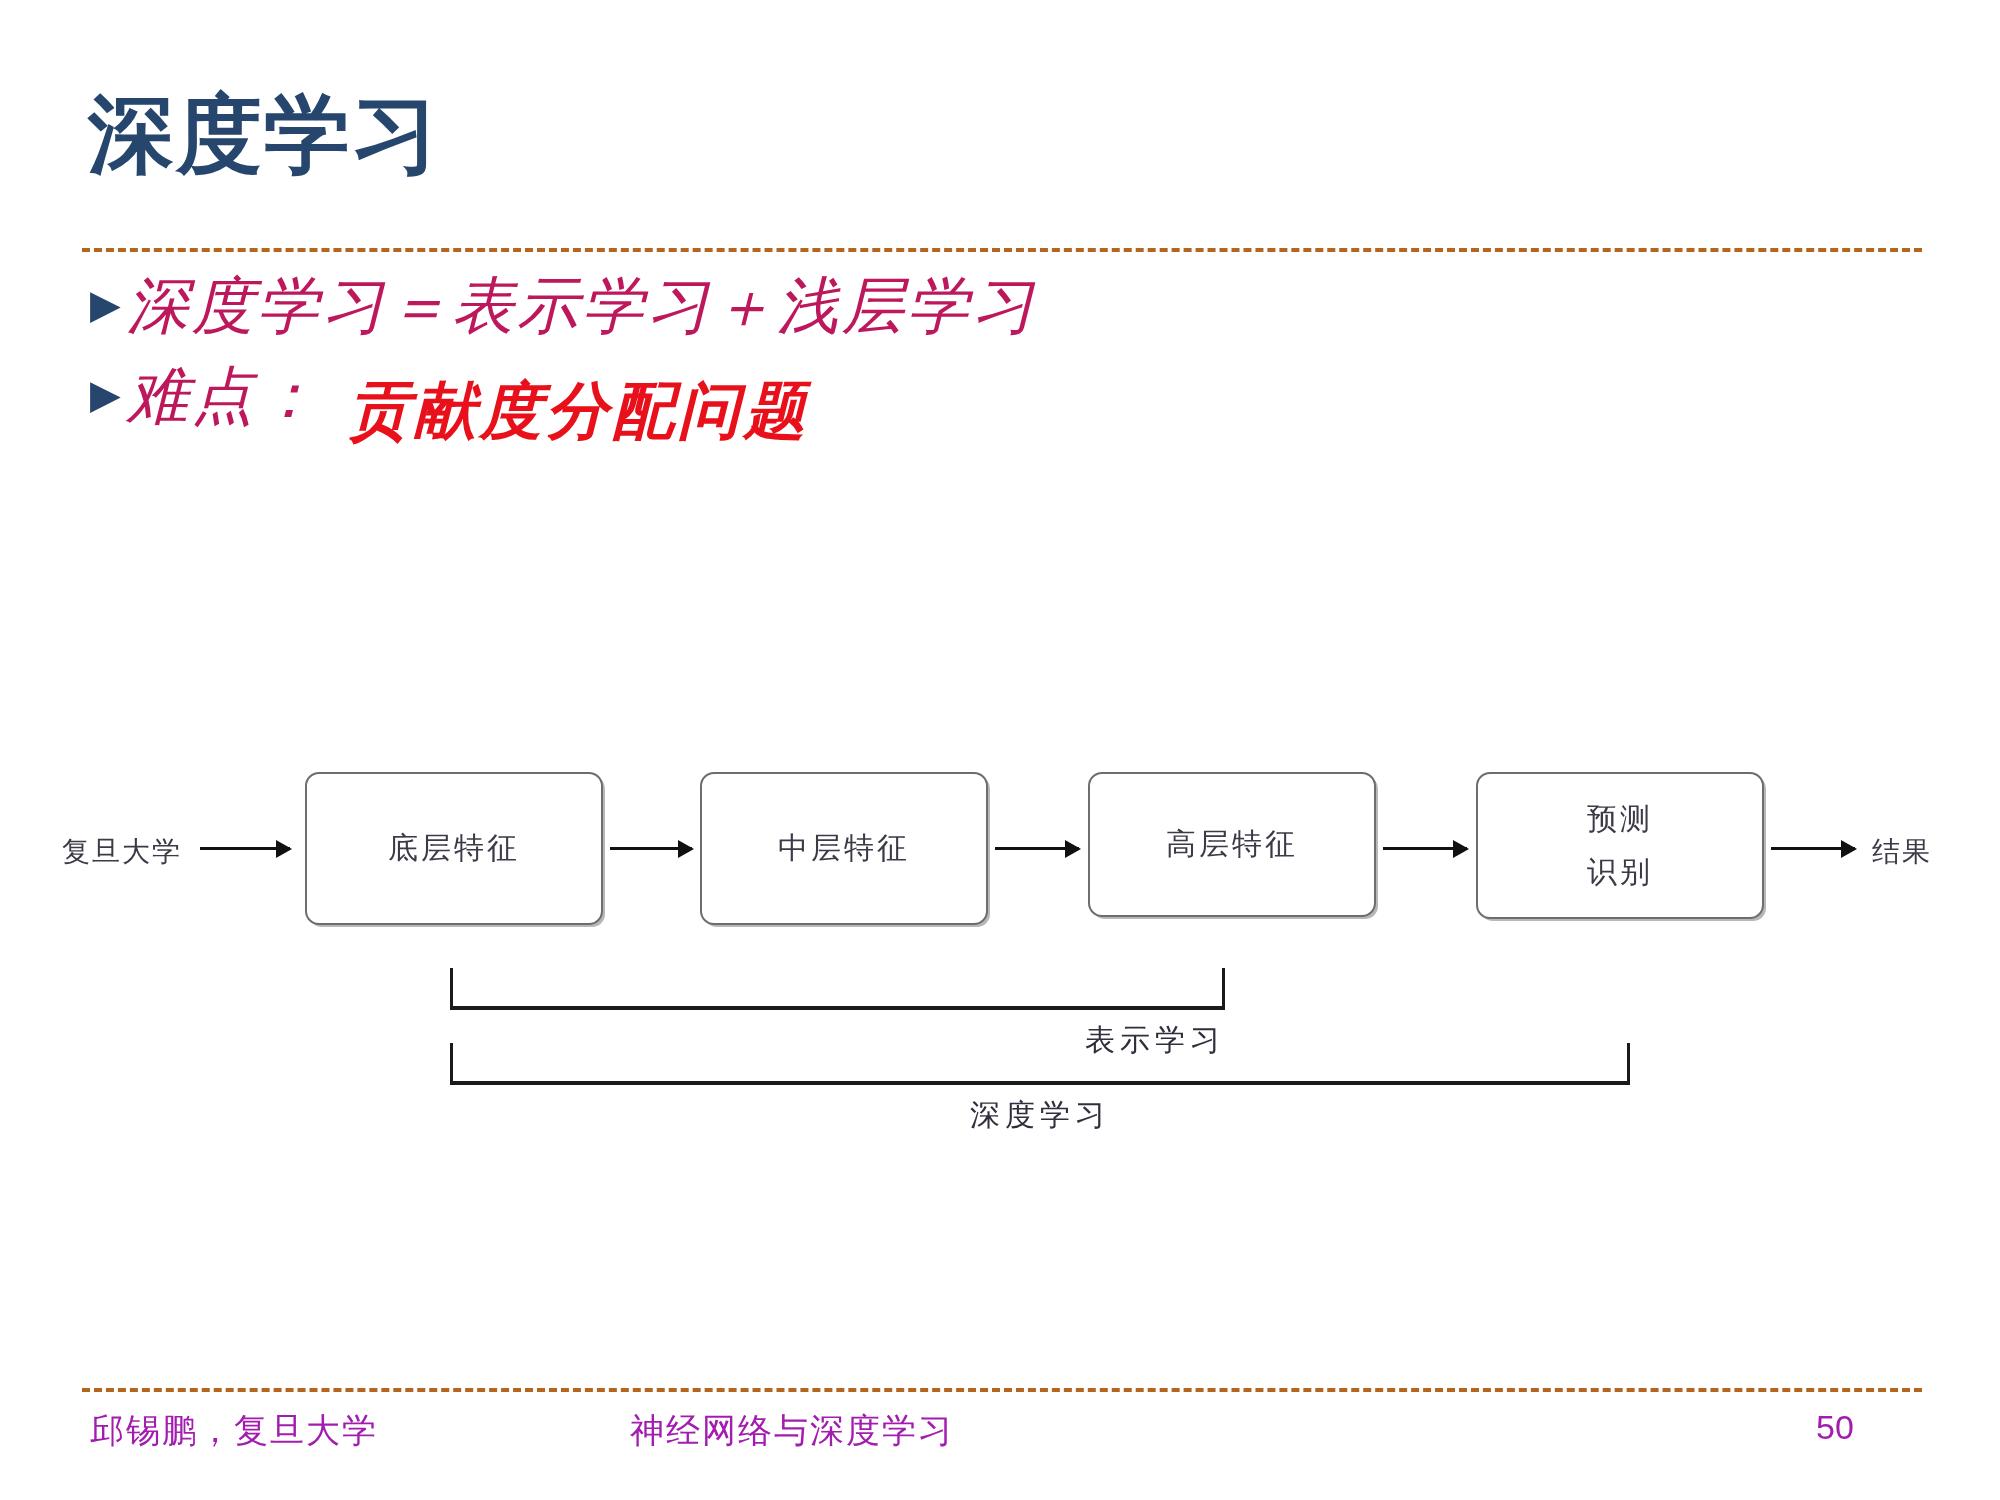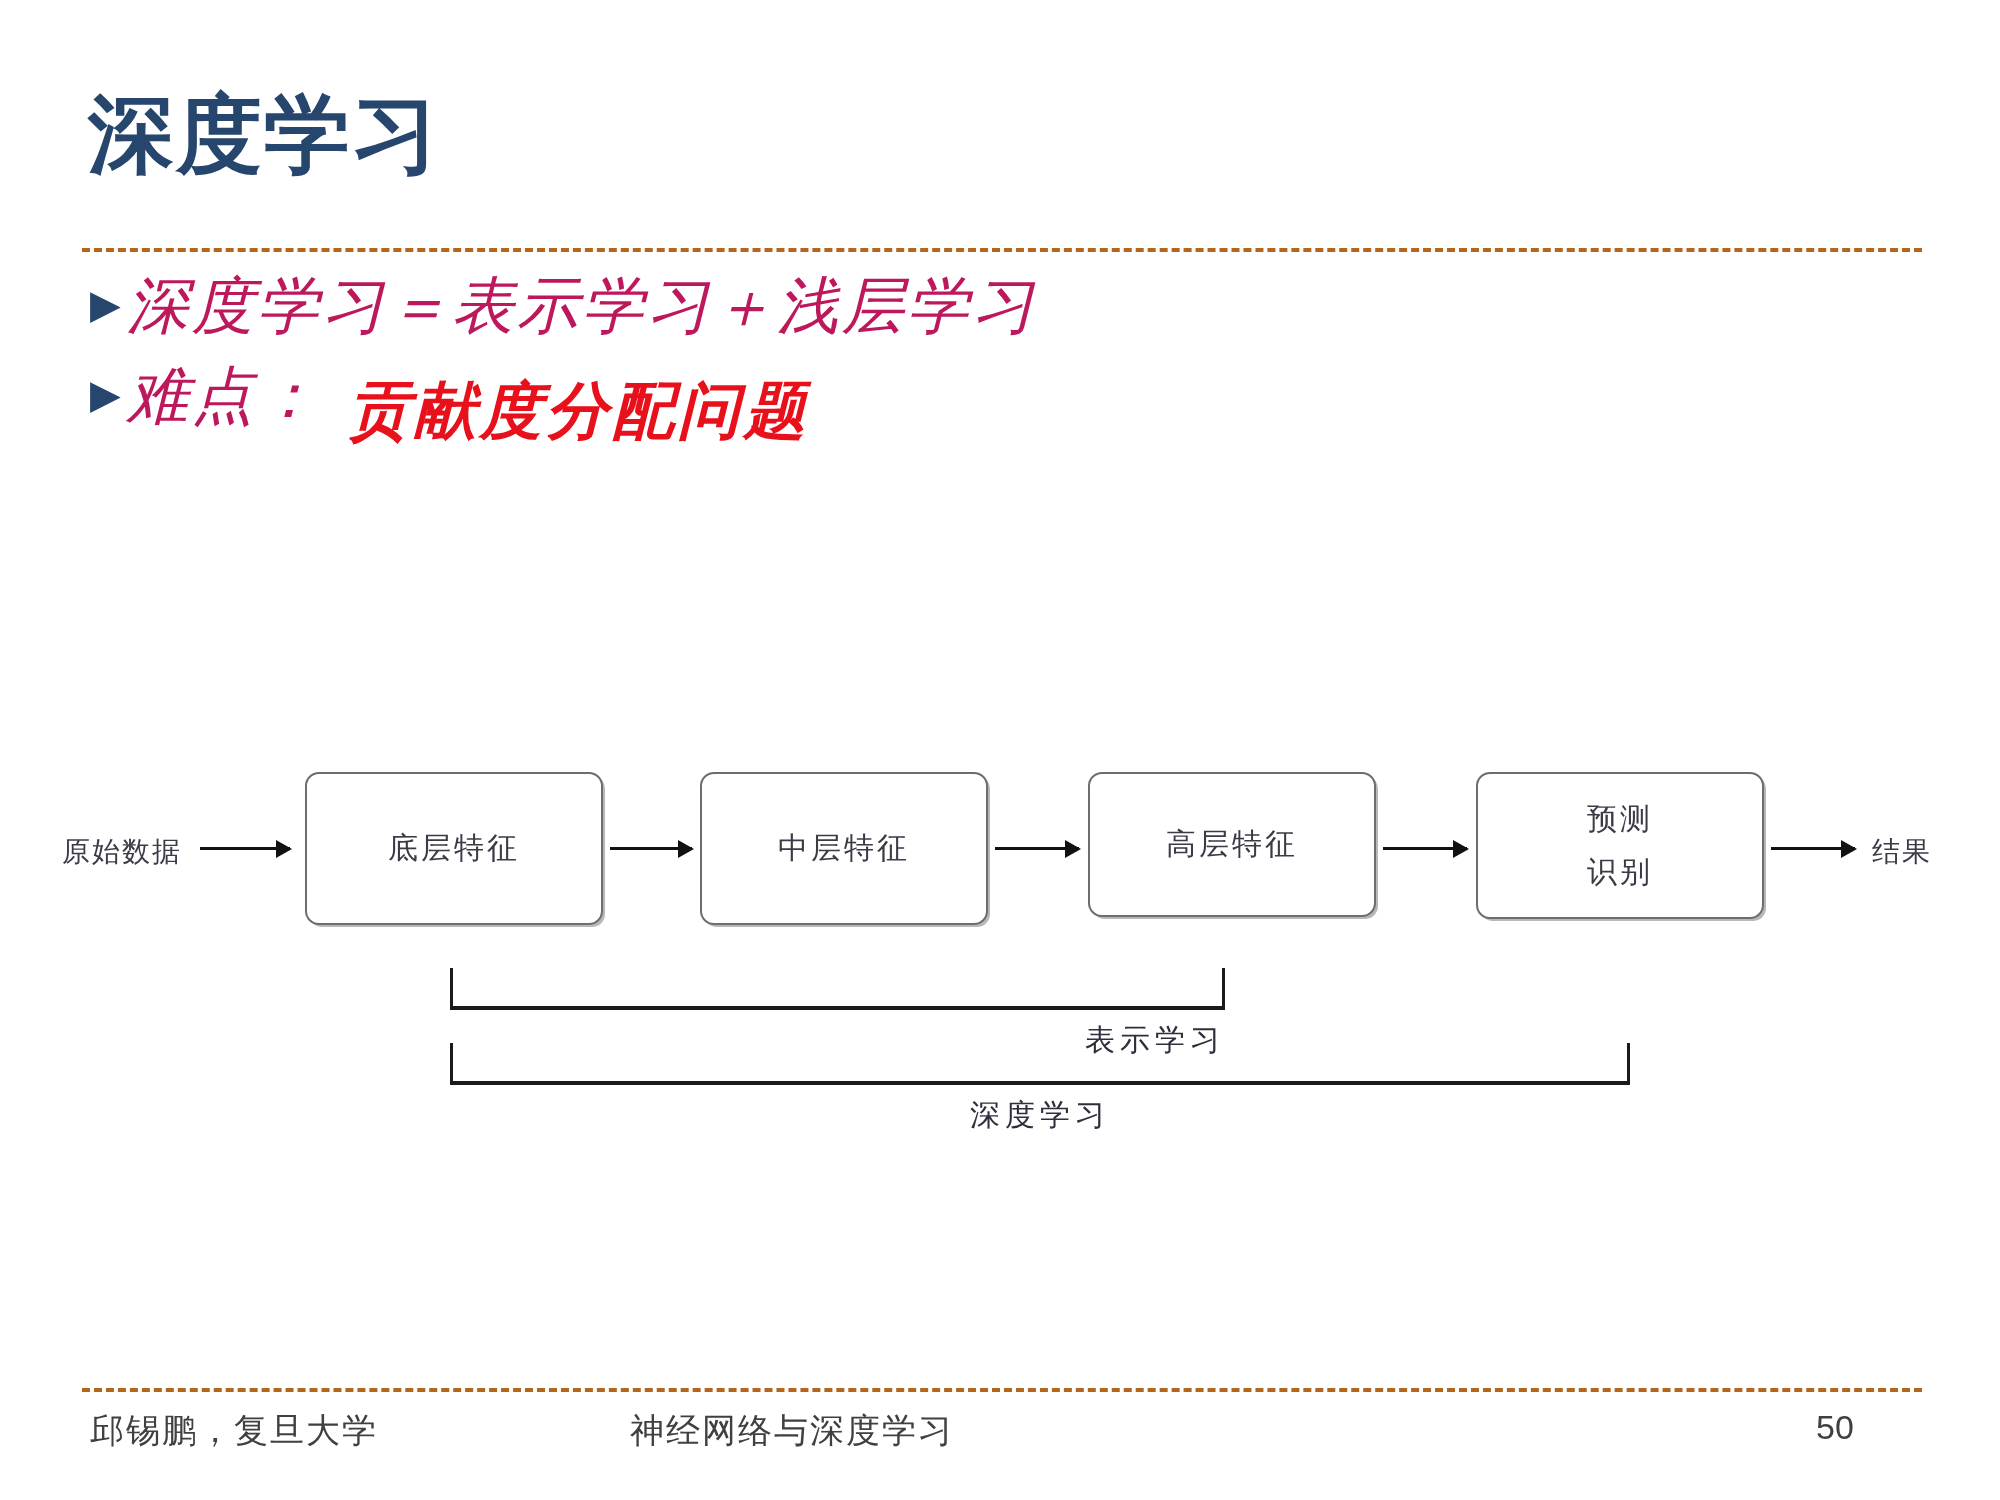--- a/index.html
+++ b/index.html
@@ -152,21 +152,21 @@
     letter-spacing: 5px;
     white-space: nowrap;
     text-align: center;
   }
 
   
   .footer-item {
     position: absolute;
     font-family: "DejaVu Serif", "Liberation Serif", serif;
     font-size: 34px;
-    color: #404040;
+    color: #a21caf;
     white-space: nowrap;
     letter-spacing: 2px;
   }
   .footer-left   { left: 90px;  top: 1408px; }
   .footer-center { left: 630px; top: 1408px; }
   .footer-right  { left: 1816px; top: 1408px; font-family: "Liberation Sans", sans-serif; letter-spacing: 0; }
 </style>
 </head>
 <body>
 
@@ -186,21 +186,21 @@
       <span class="bullet-marker">▶</span>
       <span class="bullet-text">难点：</span>
       <span class="bullet-gap"></span>
       <span class="bullet-text accent">贡献度分配问题</span>
     </div>
 
   </div>
 
   <div class="diagram">
 
-    <div class="dg-label" style="left:62px; top:833px;">原始数据</div>
+    <div class="dg-label" style="left:62px; top:833px;">复旦大学</div>
 
     <div class="dg-arrow" style="left:200px; top:847px; width:90px;"></div>
 
     <div class="dg-box" style="left:305px; top:772px; width:298px; height:153px;">
       <span class="dg-box-text">底层特征</span>
     </div>
 
     <div class="dg-arrow" style="left:610px; top:847px; width:82px;"></div>
 
     <div class="dg-box" style="left:700px; top:772px; width:288px; height:153px;">

